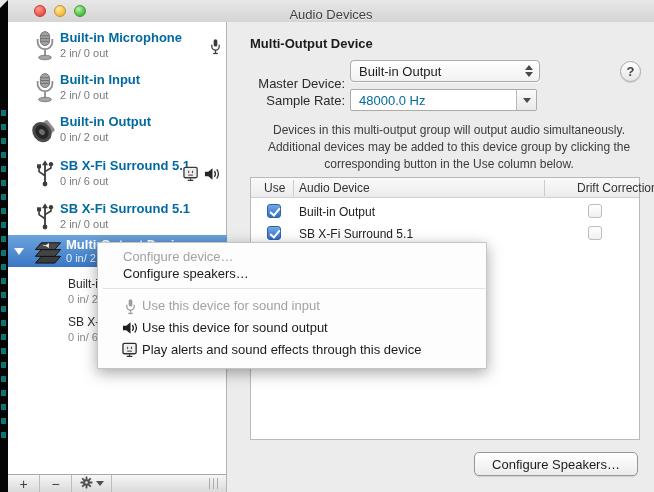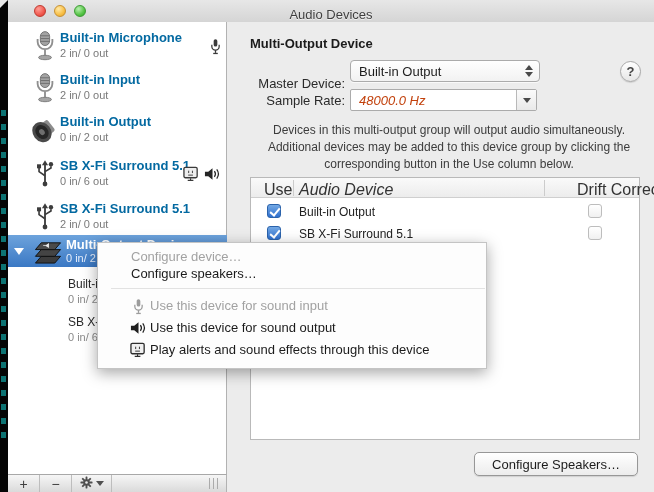--- a/index.html
+++ b/index.html
@@ -60,54 +60,54 @@
   .form-label { position:absolute; width:114px; text-align:right; font-size:13px; color:#2a2a2a; }
   .lbl-master { left:4px; top:54px; }
   .lbl-sample { left:4px; top:71px; }
   .popup { position:absolute; left:123px; top:38px; width:190px; height:22px; background:linear-gradient(#ffffff,#f2f2f2);
     border:1px solid #ababab; border-radius:4px; box-shadow:0 1px 0 rgba(255,255,255,.7); font-size:13px; color:#1d1d1d; }
   .popup .val { position:absolute; left:8px; top:3px; }
   .stepper { position:absolute; right:3px; top:2px; width:15px; height:16px; display:flex; flex-direction:column; align-items:center; justify-content:center; gap:2px; }
   .tri-up { width:0; height:0; border-left:4px solid transparent; border-right:4px solid transparent; border-bottom:5px solid #4a4a4a; }
   .tri-down { width:0; height:0; border-left:4px solid transparent; border-right:4px solid transparent; border-top:5px solid #4a4a4a; }
   .combo { position:absolute; left:123px; top:67px; width:187px; height:22px; background:#fff;
-    border:1px solid #ababab; border-radius:2px; font-size:13px; color:#c2410c;font-style:italic; }
+    border:1px solid #ababab; border-radius:2px; font-size:13px; color:#0369a1; }
   .combo .val { position:absolute; left:8px; top:3px; }
   .combo-btn { position:absolute; right:0; top:0; width:20px; height:20px; border-left:1px solid #b9b9b9;
     background:linear-gradient(#fbfbfb,#e9e9e9); display:flex; align-items:center; justify-content:center; }
   .help-btn { position:absolute; left:393px; top:39px; width:21px; height:21px; border-radius:50%;
     background:linear-gradient(#ffffff,#e6e6e6); border:1px solid #a9a9a9; font-size:13px; font-weight:bold; color:#444;
     display:flex; align-items:center; justify-content:center; box-shadow:0 1px 1px rgba(0,0,0,.12); }
   .description { position:absolute; left:23px; top:100px; width:398px; font-size:12px; line-height:17px; color:#3c3c3c;text-align:center; }
 
   
   .table { position:absolute; left:23px; top:155px; width:390px; height:263px; background:#fff; border:1px solid #b9b9b9; }
   .thead { position:absolute; left:0; top:0; width:388px; height:20px; background:linear-gradient(#fafafa,#ececec);
-    border-bottom:1px solid #cfcfcf; font-size:16px; color:#333; }
+    border-bottom:1px solid #cfcfcf; font-size:12px; color:#333; }
   .th { position:absolute; top:3px; white-space:nowrap; }
   .th-use { left:13px; }
-  .th-device { left:48px;font-style:italic; }
+  .th-device { left:48px; }
   .th-drift { left:299px;margin-left:27px; }
   .th-sep { position:absolute; top:2px; width:1px; height:16px; background:#ccc; }
   .sep1 { left:42px; } .sep2 { left:293px; }
   .trow { position:absolute; left:0; width:388px; height:22px; font-size:12px; color:#222; }
   .trow .device { position:absolute; left:48px; top:4px; white-space:nowrap; }
   .cb { position:absolute; width:14px; height:14px; top:3px; border-radius:3px; }
   .cb-use { left:16px; background:linear-gradient(#74a9e4,#2e6fce); border:1px solid #2a62ab; }
   .cb-use::after { content:""; position:absolute; left:4px; top:1px; width:4px; height:8px;
     border:solid #fff; border-width:0 2px 2px 0; transform:rotate(40deg); }
   .cb-drift { left:337px; background:linear-gradient(#ffffff,#f0f0f0); border:1px solid #bdbdbd; }
 
   .cfg-btn { position:absolute; left:247px; top:430px; width:164px; height:24px; border:1px solid #979797; border-radius:5px;
     background:linear-gradient(#ffffff,#ececec); font-size:13px; color:#1c1c1c; display:flex; align-items:center; justify-content:center;
     box-shadow:0 1px 1px rgba(0,0,0,.12); }
 
   
   .menu { position:absolute; left:89px; top:242px; width:390px; background:#fdfdfd; border:1px solid #c4c4c4;
-    box-shadow:0 4px 14px rgba(0,0,0,.35); z-index:50; padding:5px 0 7px 12px; font-size:13px; }
+    box-shadow:0 4px 14px rgba(0,0,0,.35); z-index:50; padding:5px 0 7px 4px; font-size:13px; }
   .mi { position:relative; height:17px; line-height:17px; padding-left:21px; color:#1b1b1b; white-space:nowrap; }
   .mi.icon-item { height:22px; line-height:22px; padding-left:40px; }
   .mi.disabled { color:#a2a2a2; }
   .mi .mi-icon { position:absolute; left:19px; top:2px; width:18px; height:18px; display:flex; align-items:center; justify-content:center; }
   .menu-sep { height:1px; background:#e2e2e2; margin:6px 1px; }
 </style>
 </head>
 <body>
 
 <div class="bg-strip">

